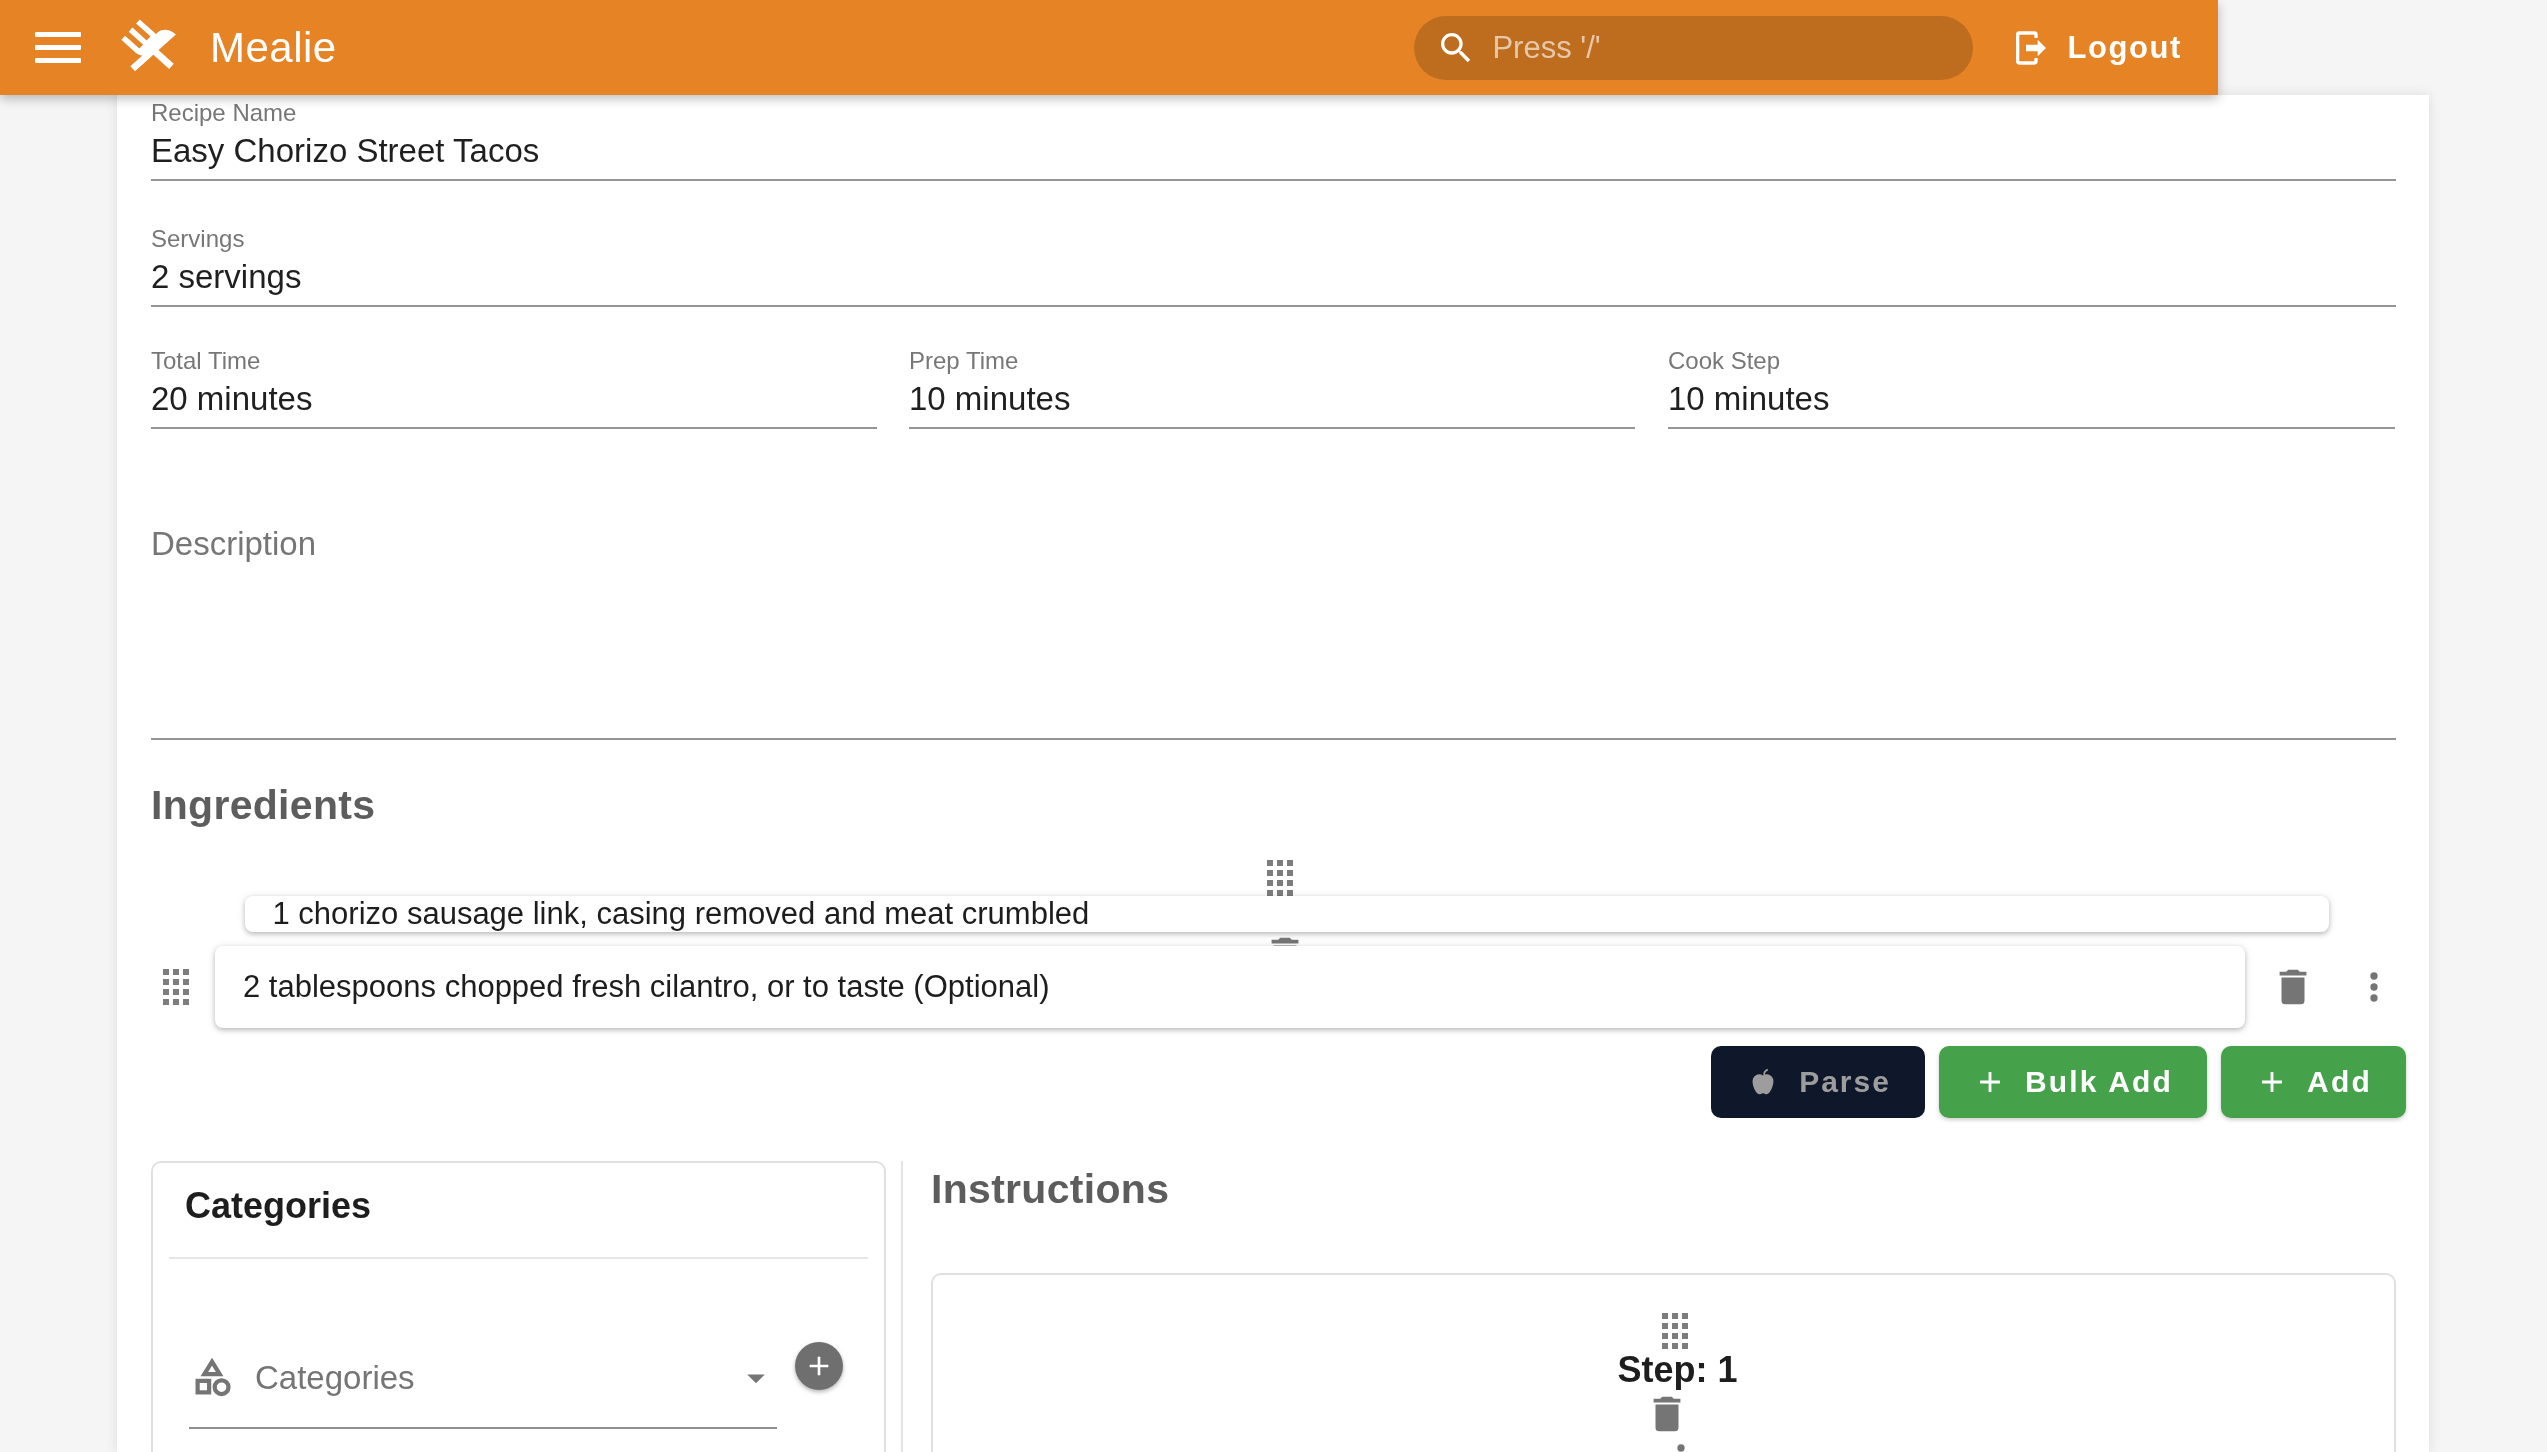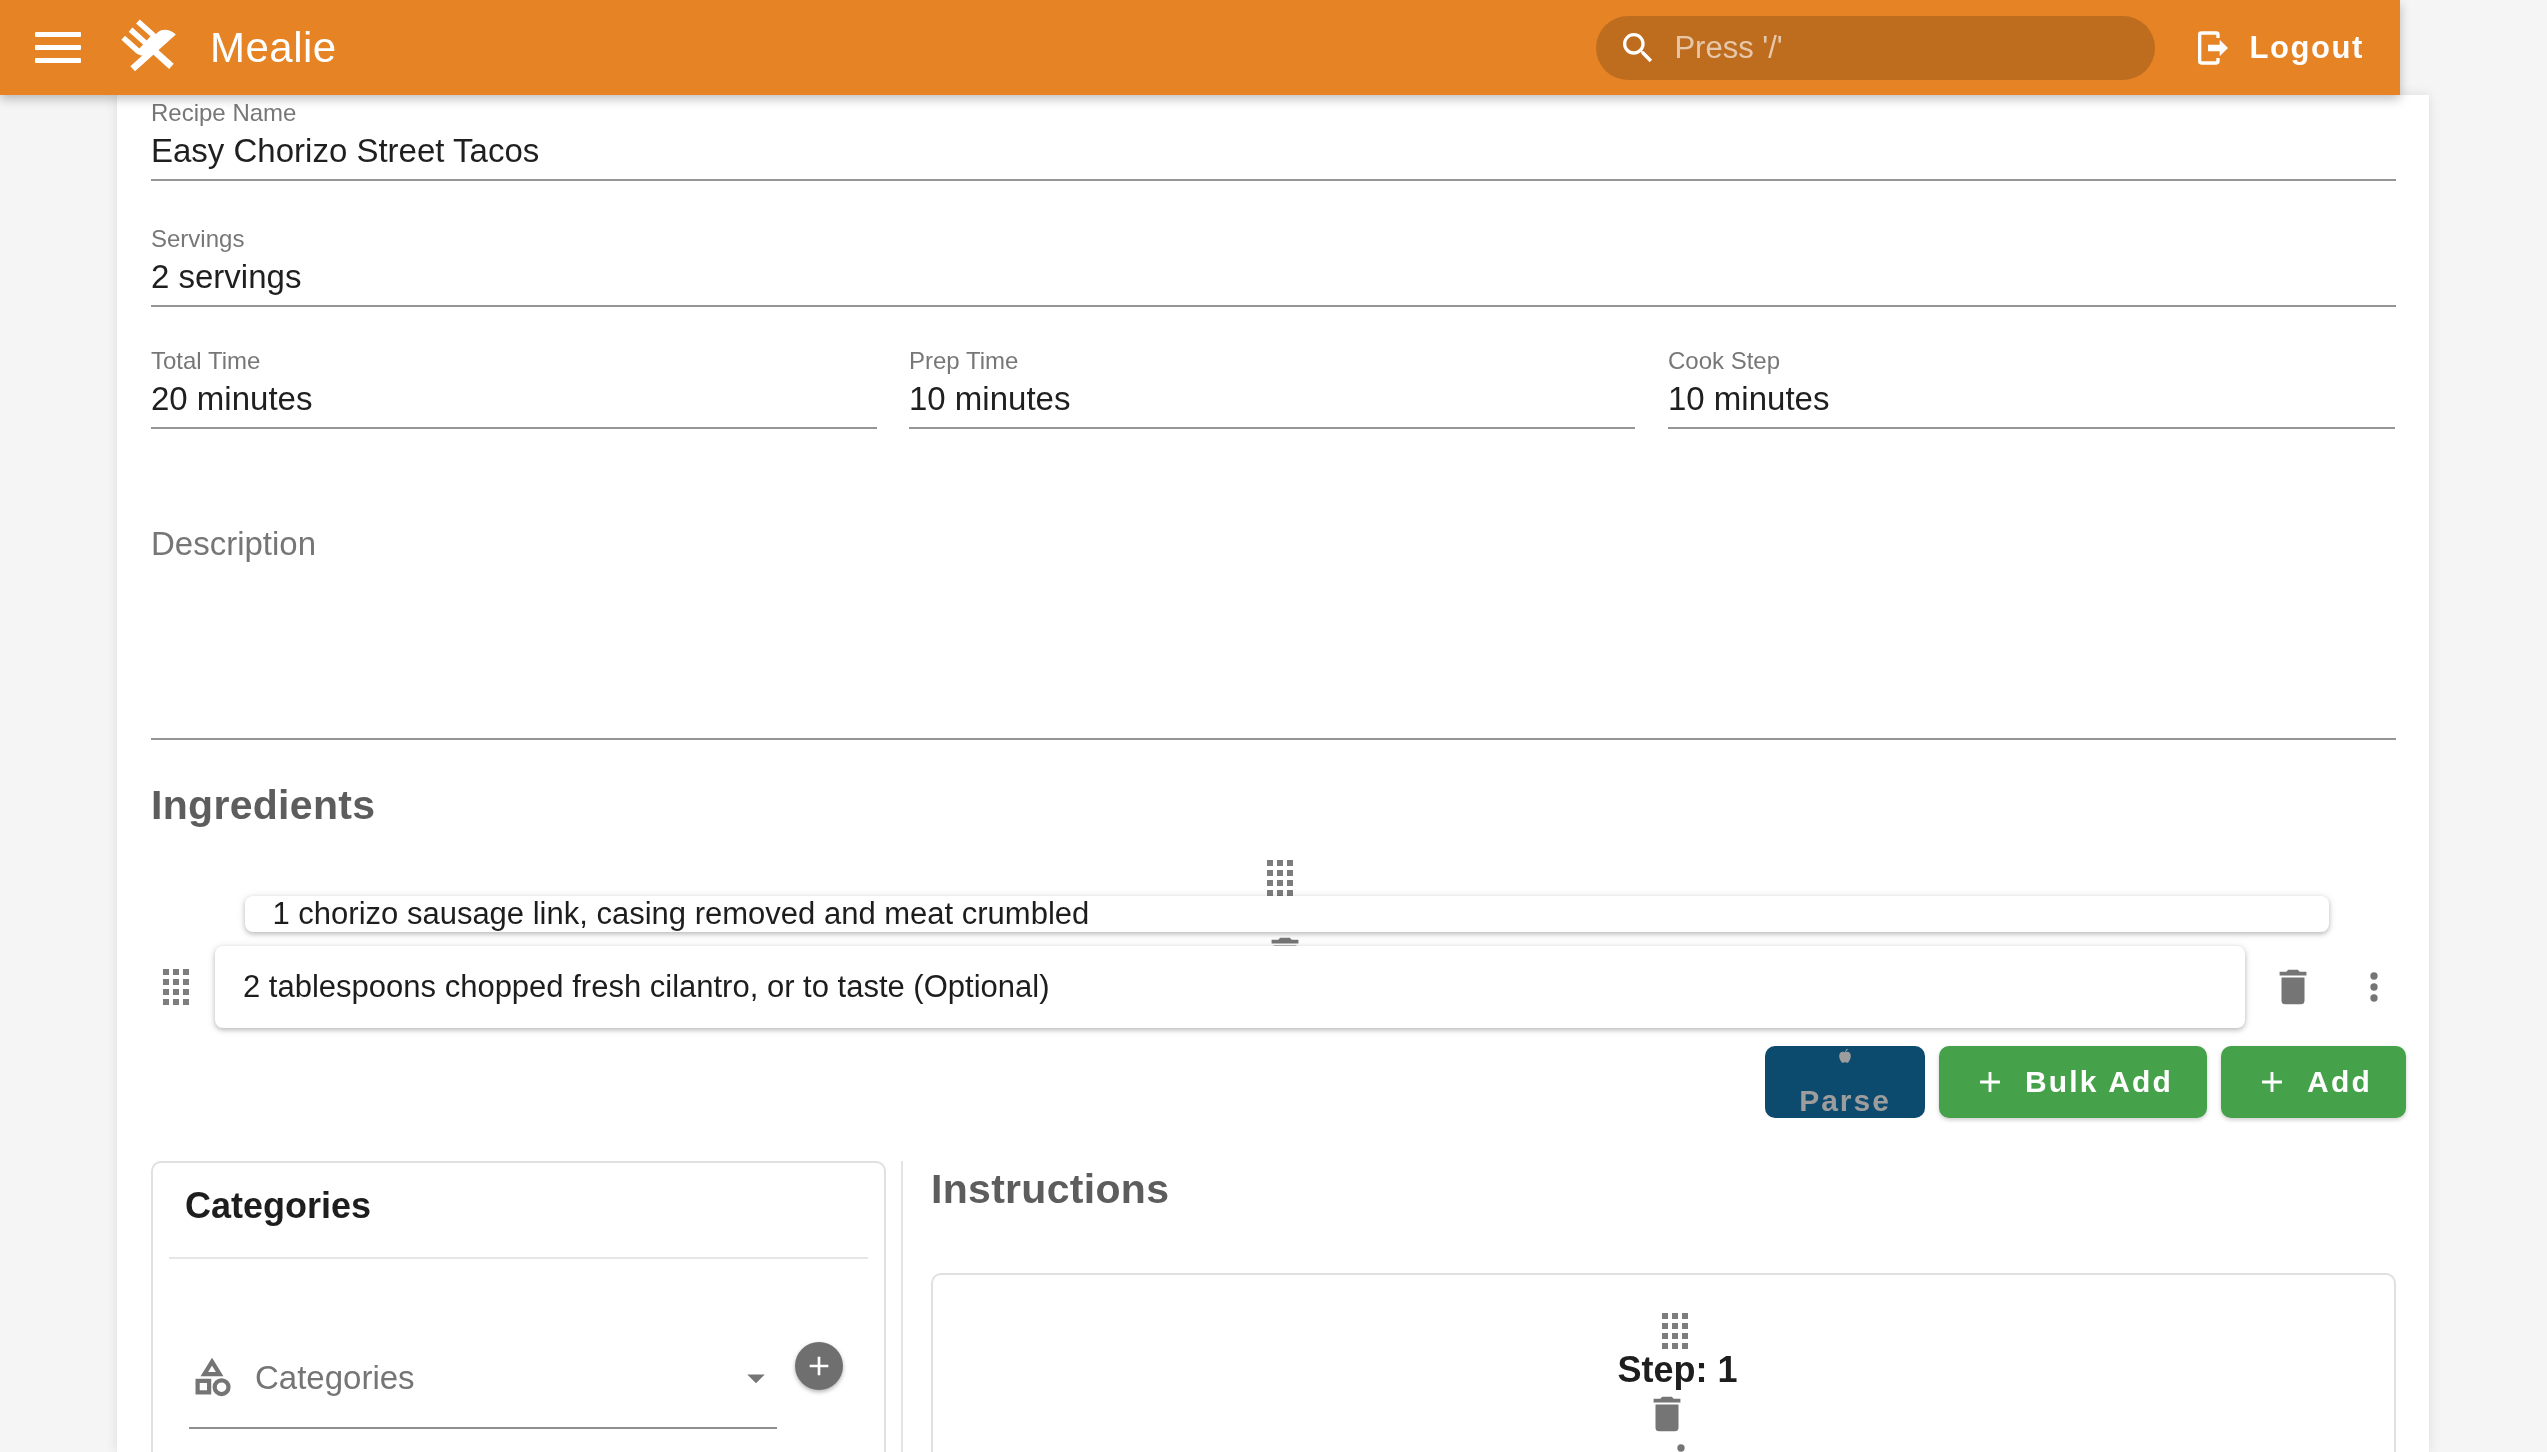--- a/index.html
+++ b/index.html
@@ -5,21 +5,21 @@
   * { box-sizing: border-box; margin: 0; padding: 0; }
   html,body { width: 2547px; height: 1453px; overflow: hidden; }
   body {
     font-family: "Liberation Sans", "DejaVu Sans", sans-serif;
     background: #f5f5f5;
   }
   .page { position: relative; width: 2547px; height: 1453px; overflow: hidden; }
 
   
   .appbar {
-    position: absolute; left: 0; top: 0; width: 2400px; height: 95px;
+    position: absolute; left: 0; top: 0; width: 2218px; height: 95px;
     background: #E58325;
     display: flex; align-items: center;
     padding: 0 26px 0 30px;
     box-shadow: 0 4px 10px rgba(0,0,0,0.25);
     z-index: 10;
   }
   .menu-btn { width: 56px; height: 56px; border: 0; background: transparent; cursor: pointer;
     display: flex; flex-direction: column; justify-content: center; gap: 8px; padding: 0 5px; }
   .menu-btn span { display: block; height: 5px; width: 46px; background: #fff; border-radius: 1px; }
   .logo { margin-left: 32px; width: 66px; height: 66px; display: flex; }
@@ -90,21 +90,21 @@
   
   .ing-actions { position: absolute; left: 34px; top: 951px; width: 2255px; height: 72px;
     display: flex; justify-content: flex-end; align-items: center; gap: 14px; }
   .btn {
     height: 72px; border: 0; border-radius: 10px; cursor: pointer;
     display: flex; align-items: center; justify-content: center; gap: 18px;
     font-family: inherit; font-size: 30px; font-weight: 600; letter-spacing: 2.2px;
     padding: 0 34px;
   }
   .btn.green { background: #46A24A; color: #fff; box-shadow: 0 2px 4px rgba(0,0,0,0.2); }
-  .btn.disabled { background: #0c4a6e; color: #9d9d9d; cursor: default; letter-spacing: 2px; flex-direction: column; }
+  .btn.disabled { background: #0f172a; color: #9d9d9d; cursor: default; letter-spacing: 2px; }
 
   
   .v-divider { position: absolute; left: 784px; top: 1066px; width: 2px; height: 293px; background: #e4e4e4; }
 
   .categories-card {
     position: absolute; left: 34px; top: 1066px; width: 735px; height: 418px;
     background: #fff; border: 2px solid #e0e0e0; border-radius: 10px;
   }
   .categories-card .card-title { position: absolute; left: 32px; top: 22px; font-size: 36px; font-weight: 600; color: #1e1e1e; }
   .categories-card .divider { position: absolute; left: 16px; right: 16px; top: 94px; height: 2px; background: #e6e6e6; }

